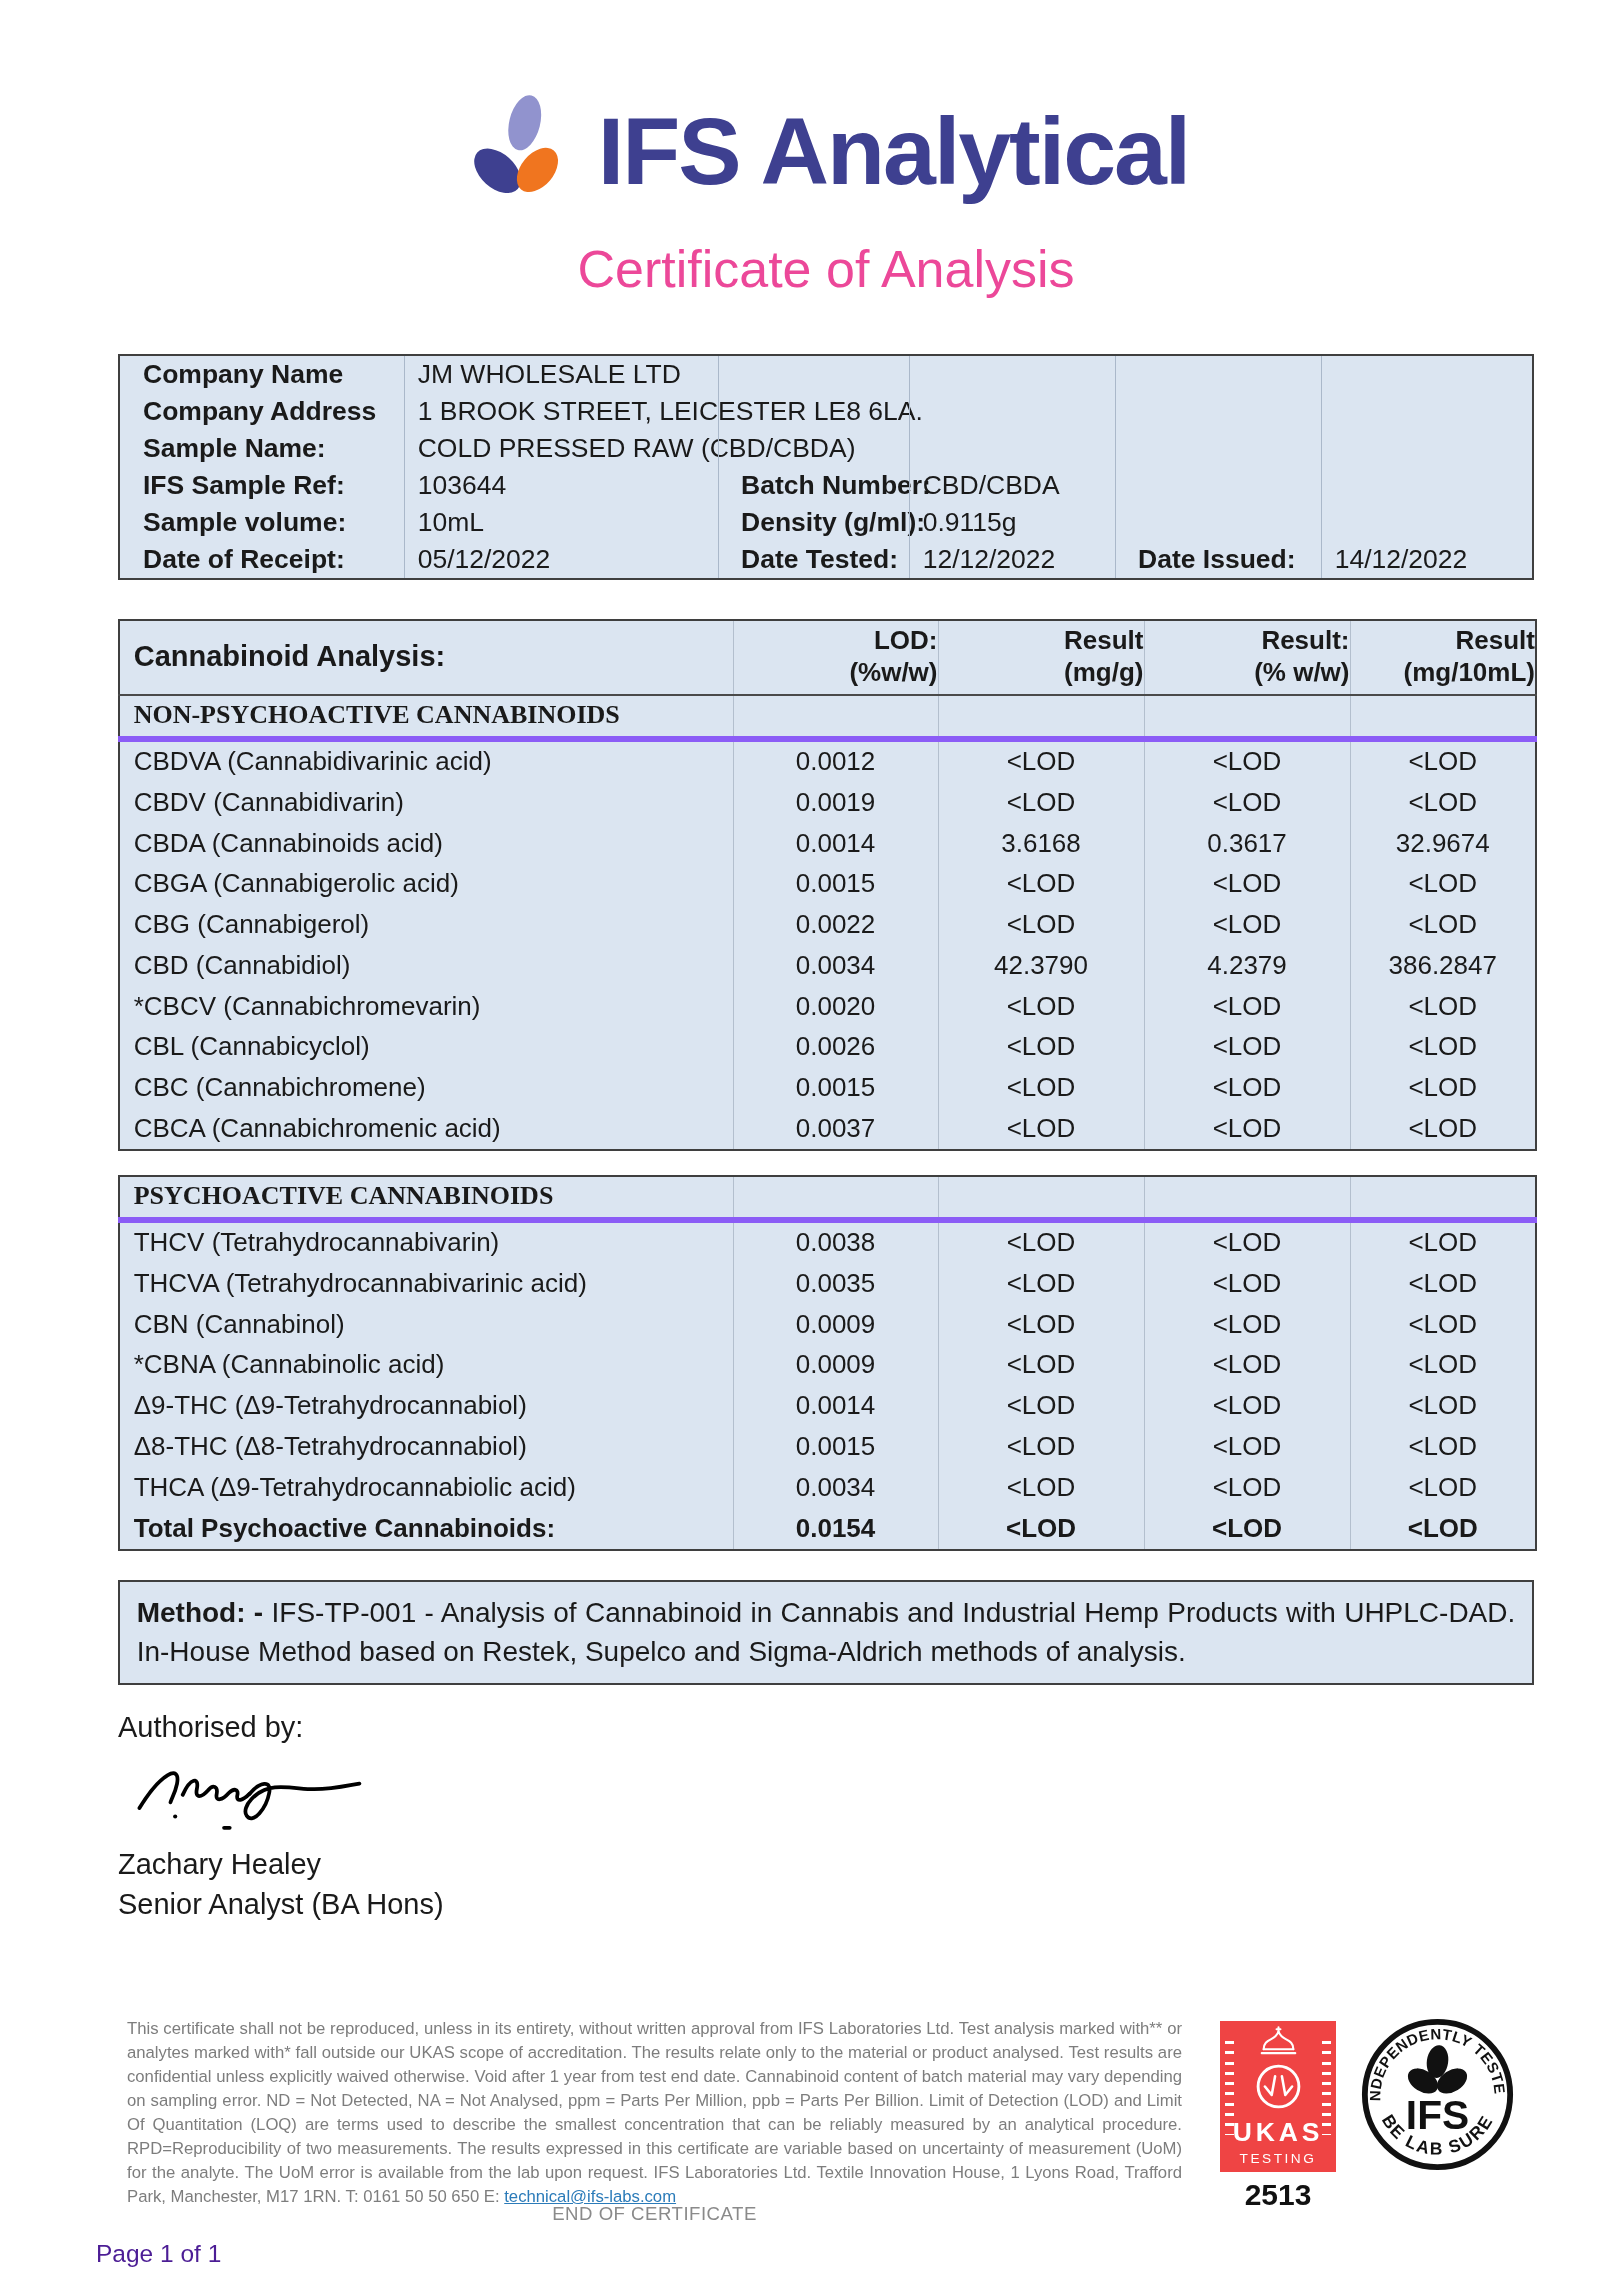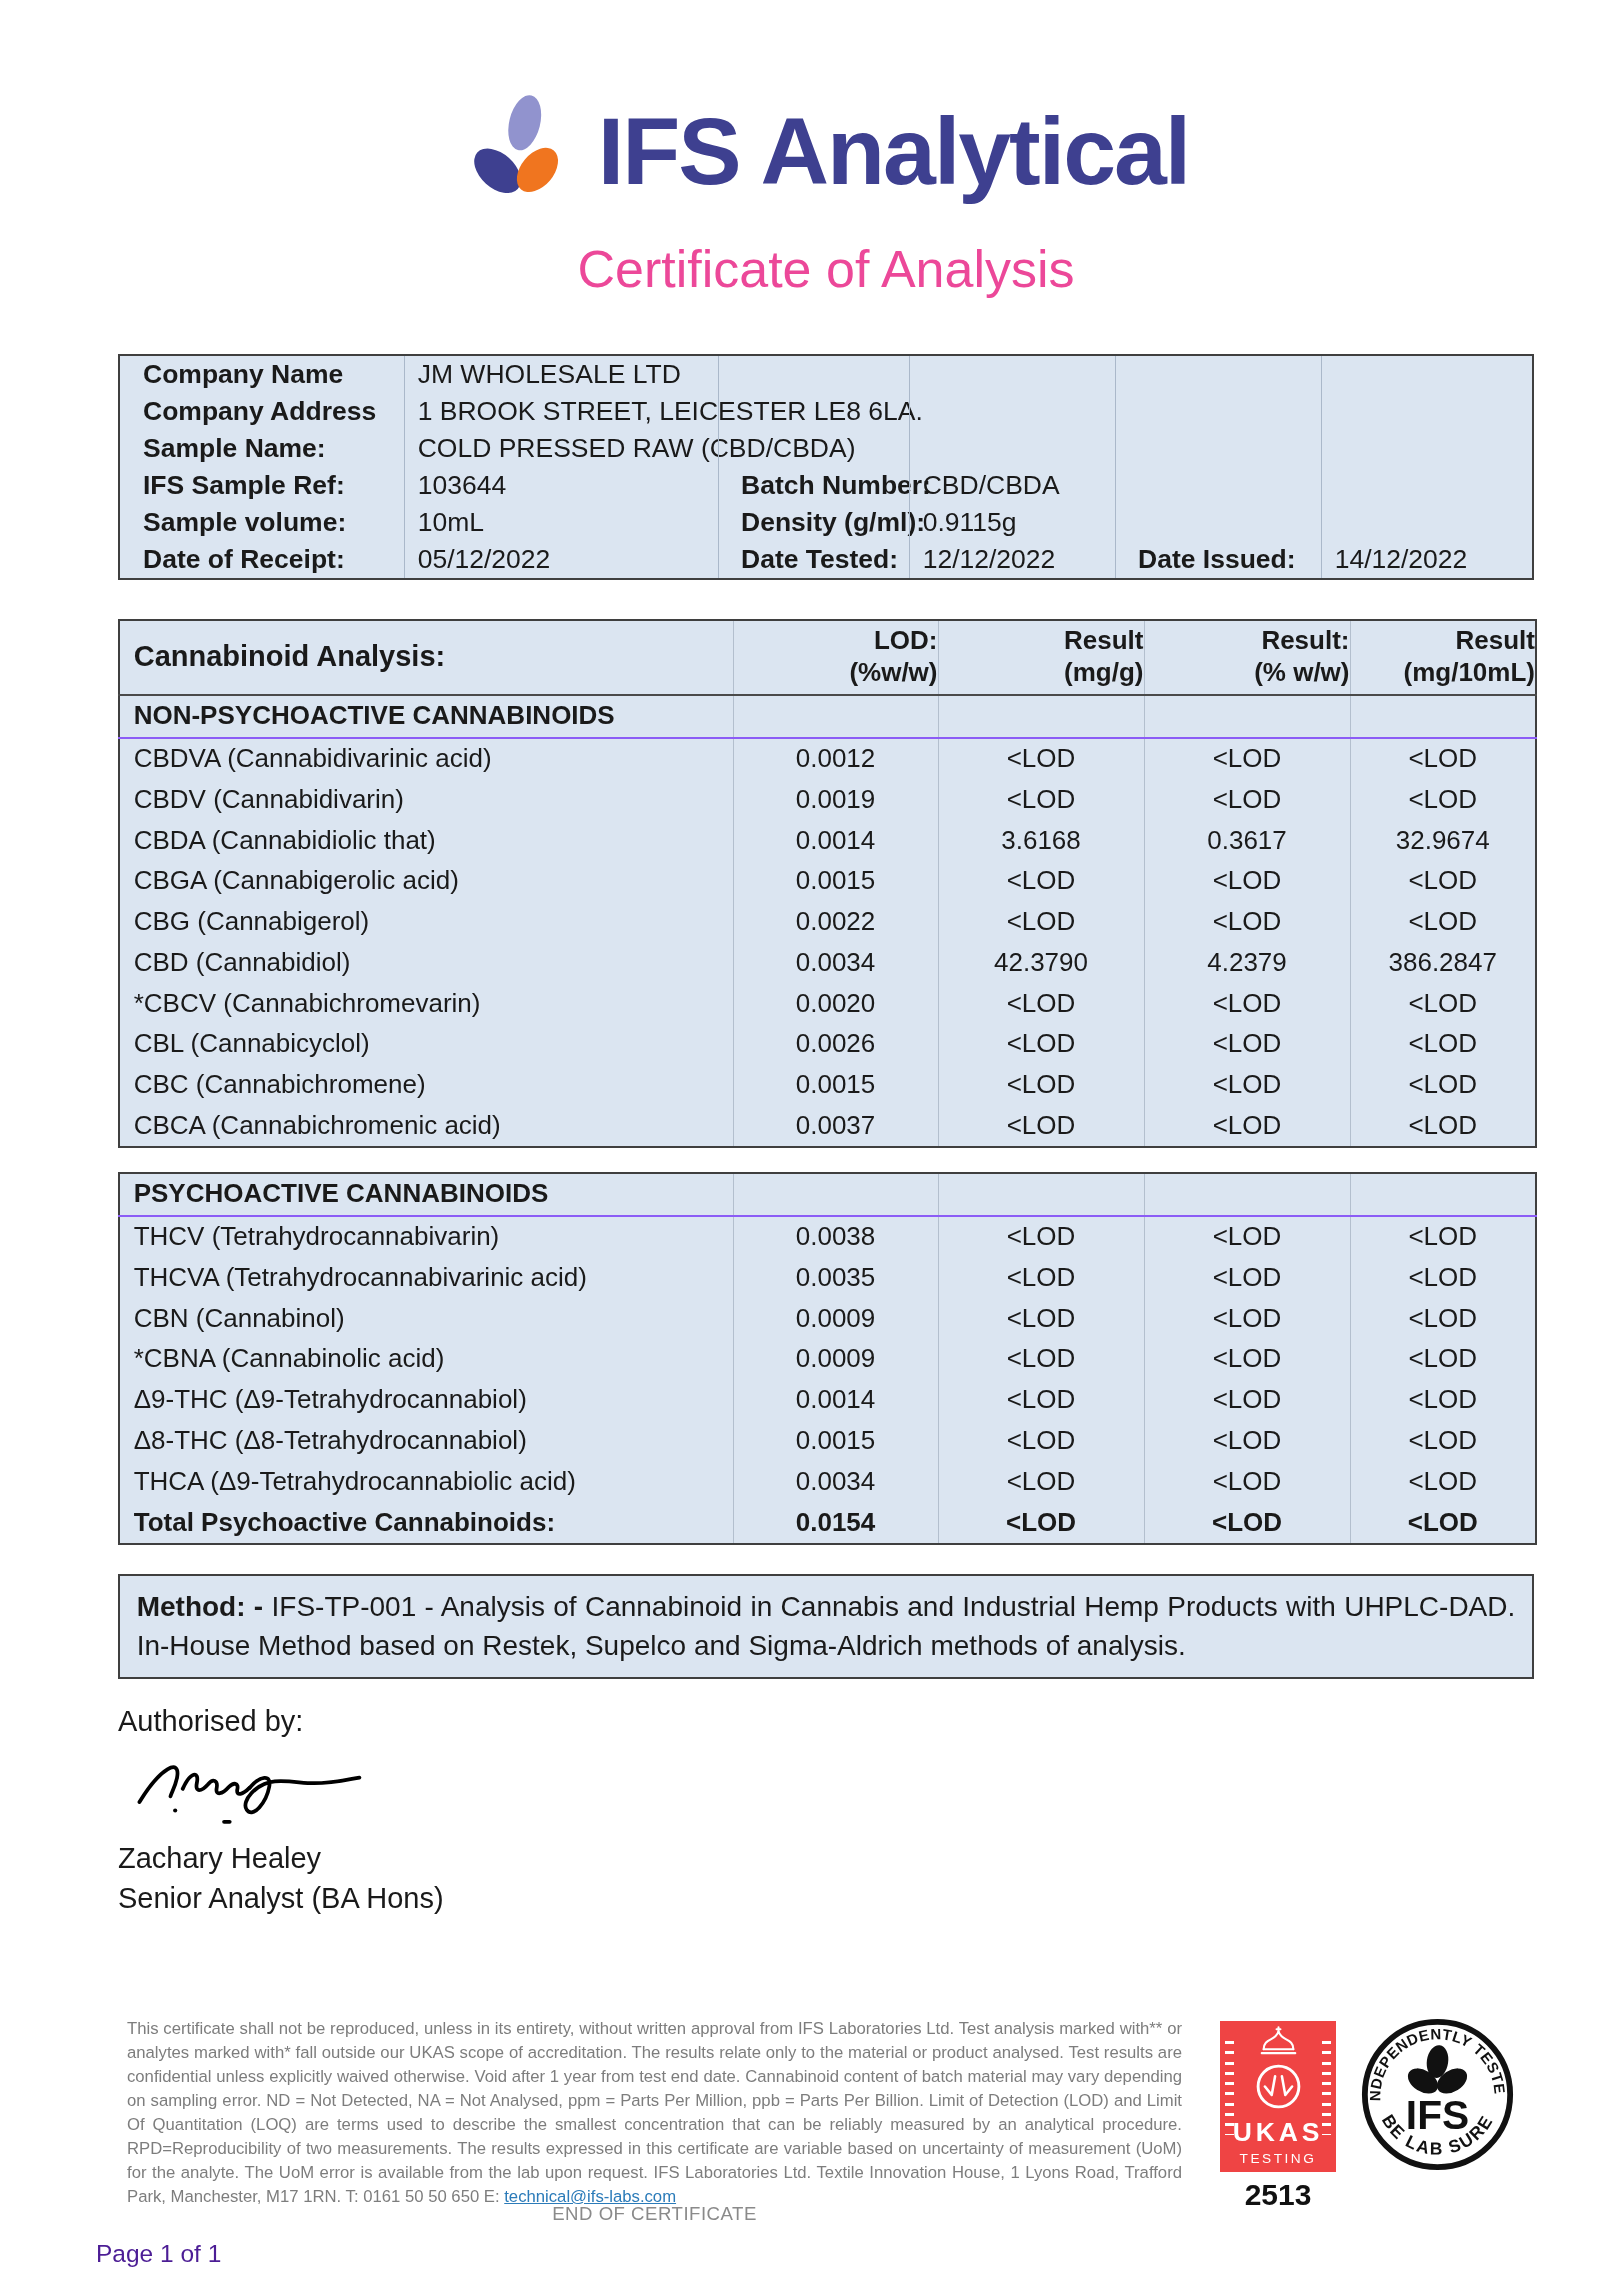--- a/index.html
+++ b/index.html
@@ -25,21 +25,21 @@
 
   
   table.analysis{width:1416px;border-collapse:collapse;table-layout:fixed;
     background:#dbe5f1;border:2.5px solid #3f3f3f;font-size:26px;}
   table.analysis td,table.analysis th{padding:4.4px 0 5.4px 0;}
   col.c0{width:614px;}col.c1{width:205px;}col.c2{width:206px;}col.c3{width:206px;}col.c4{width:186px;}
   .hdr-row th{border-bottom:2px solid #4a4a4a;vertical-align:middle;}
   .hdr-main{text-align:left;font-size:29px;font-weight:bold;padding-left:13.7px !important;}
   .hdr-num{text-align:right;font-weight:bold;line-height:1.22;}
   .bl{border-left:1px solid #b3bfce;}
-  .section-row td{font-weight:bold;text-align:left;border-bottom:2px solid #8b5cf6;}
+  .section-row td{font-weight:bold;text-align:left;border-bottom:6px solid #8b5cf6;font-family:Liberation Serif, serif;}
   .section-row td.c-name{padding-left:13.7px;}
   td.c-name{text-align:left;padding-left:13.7px !important;}
   td.c-num{text-align:center;}
   td.c-num:nth-child(n+2){border-left:1px solid #b3bfce;}
   tr.row-total td{font-weight:bold;}
 
   
   .method-box{margin-top:29px;width:1416px;box-sizing:border-box;background:#dbe5f1;
     border:2.5px solid #3f3f3f;padding:10.8px 16.7px 12.7px 16.7px;font-size:28px;line-height:39px;
     text-align:justify;}
@@ -170,21 +170,21 @@
             <td class="c-num">&lt;LOD</td>
           </tr>
           <tr>
             <td class="c-name">CBDV (Cannabidivarin)</td>
             <td class="c-num">0.0019</td>
             <td class="c-num">&lt;LOD</td>
             <td class="c-num">&lt;LOD</td>
             <td class="c-num">&lt;LOD</td>
           </tr>
           <tr>
-            <td class="c-name">CBDA (Cannabidiolic that)</td>
+            <td class="c-name">CBDA (Cannabinoids acid)</td>
             <td class="c-num">0.0014</td>
             <td class="c-num">3.6168</td>
             <td class="c-num">0.3617</td>
             <td class="c-num">32.9674</td>
           </tr>
           <tr>
             <td class="c-name">CBGA (Cannabigerolic acid)</td>
             <td class="c-num">0.0015</td>
             <td class="c-num">&lt;LOD</td>
             <td class="c-num">&lt;LOD</td>

